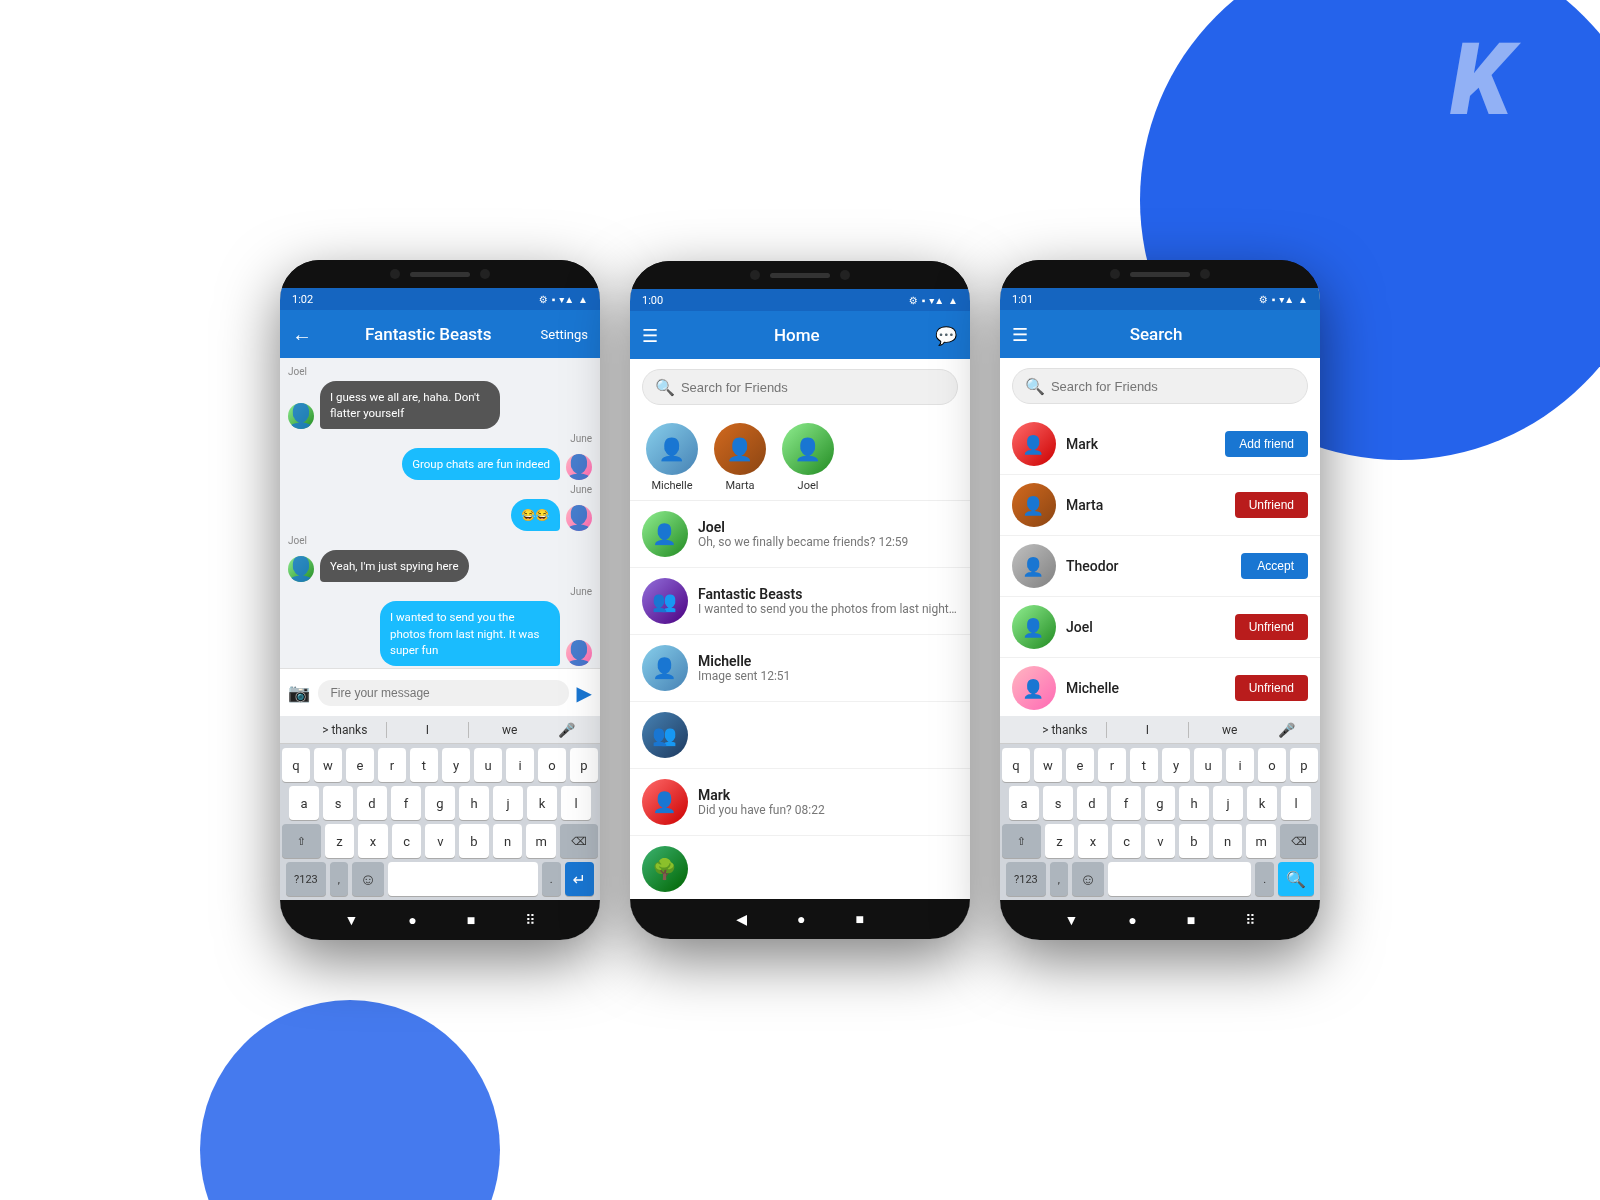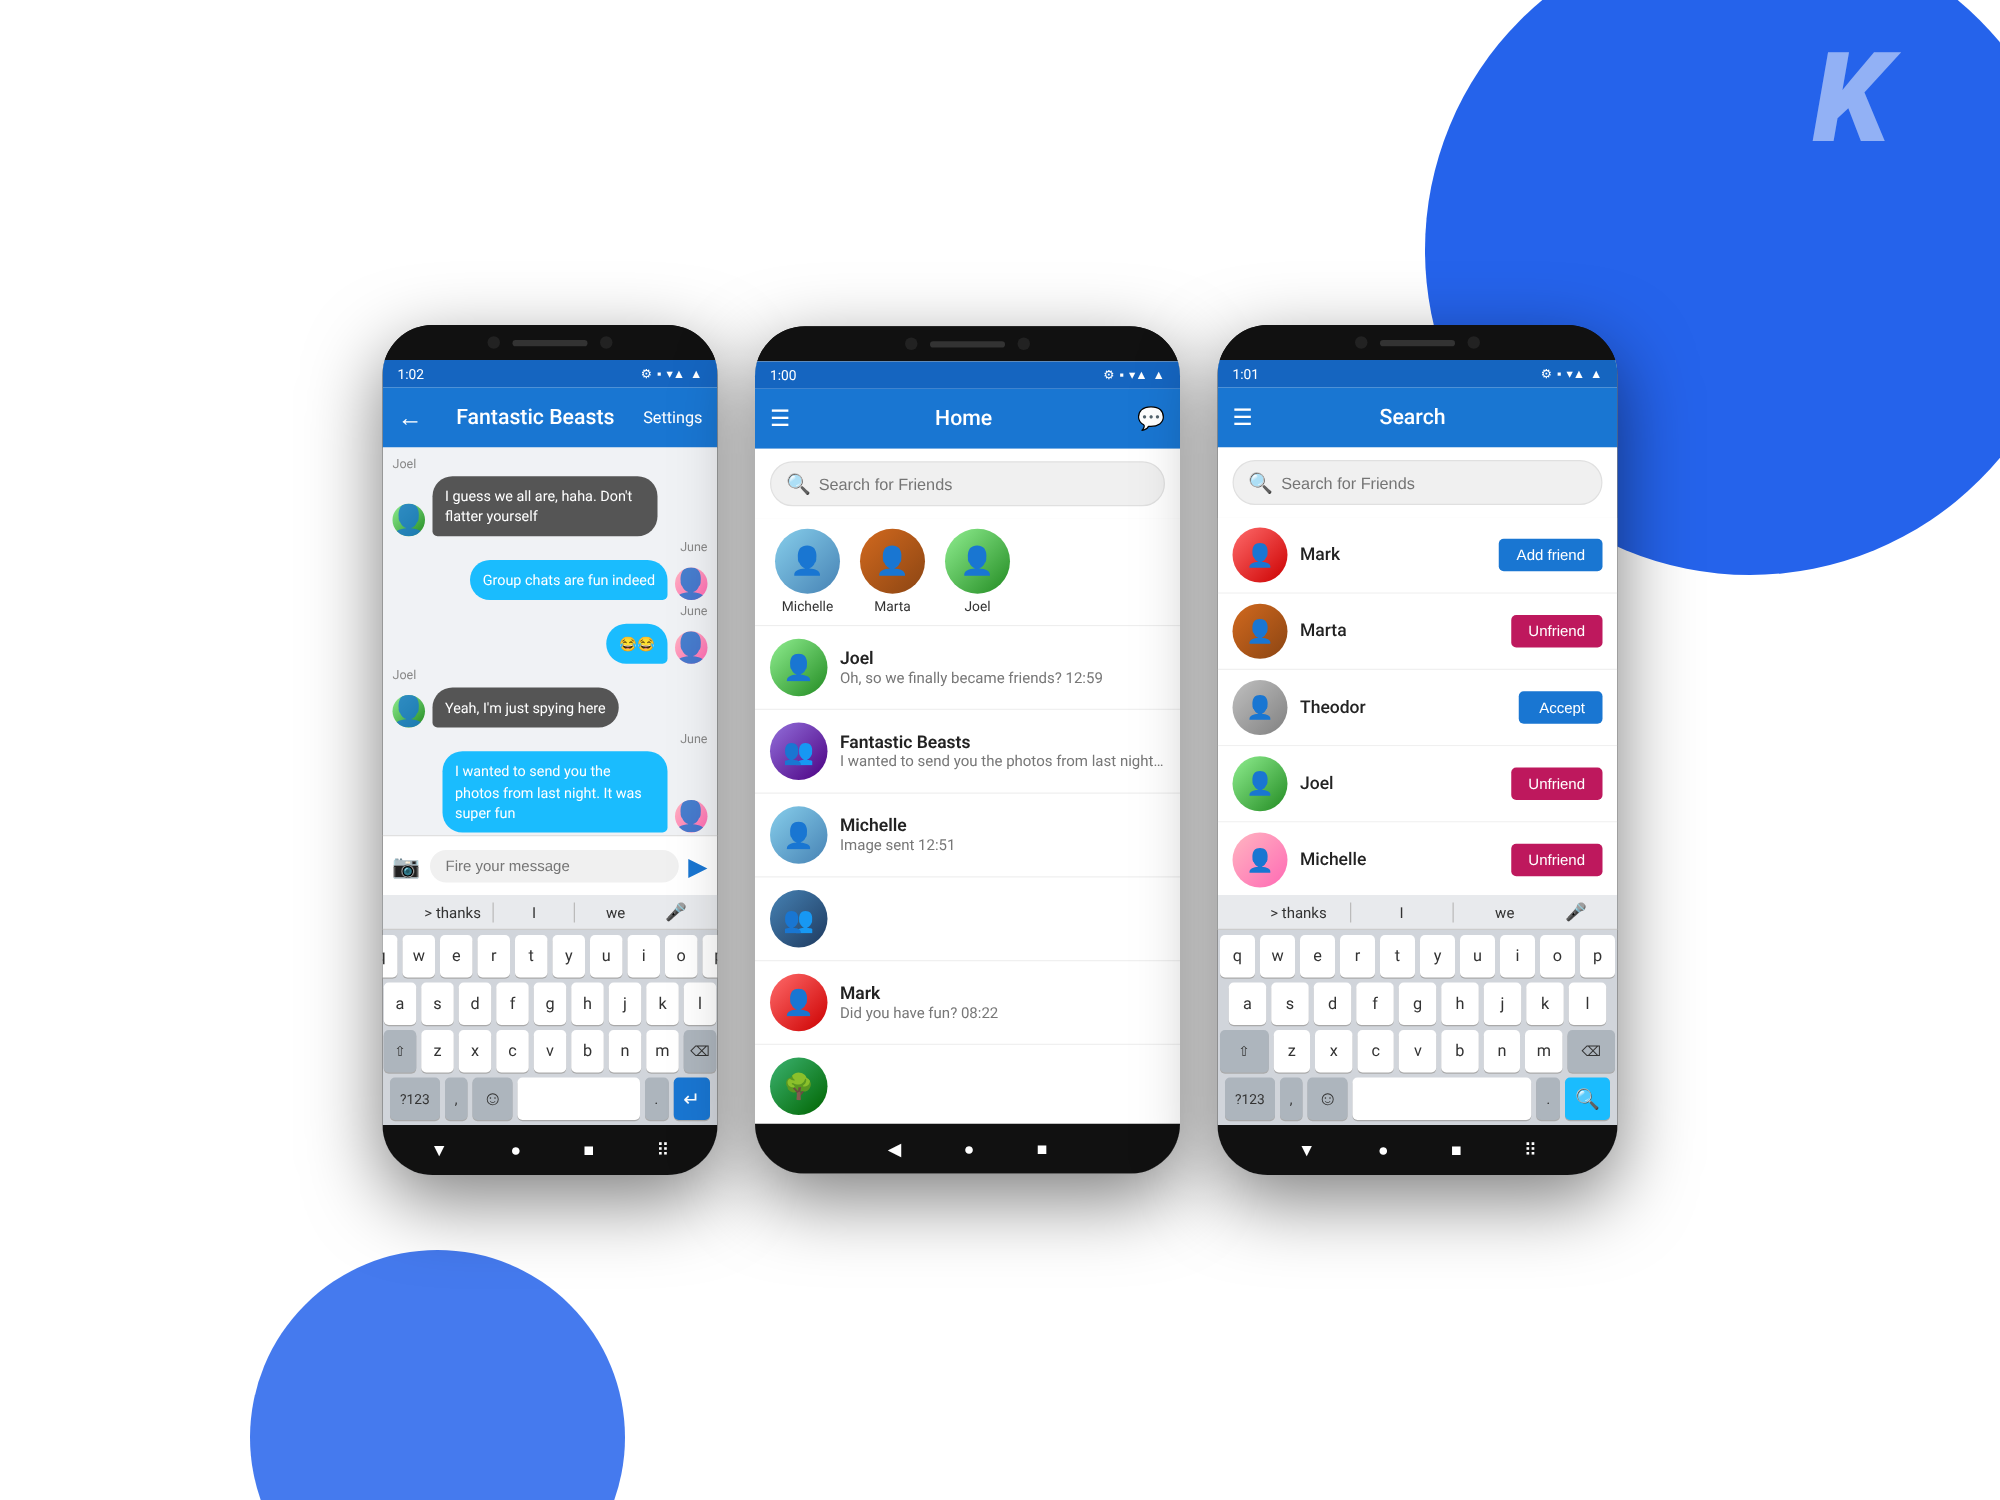--- a/index.html
+++ b/index.html
@@ -63,21 +63,21 @@
     
     .phone {
       background: #111;
       border-radius: 40px;
       position: relative;
       box-shadow: 0 20px 60px rgba(0,0,0,0.5);
       display: flex;
       flex-direction: column;
       overflow: hidden;
     }
-    .phone-left { width: 268px; height: 680px; }
+    .phone-left { width: 320px; height: 680px; }
     .phone-center { width: 340px; height: 678px; }
     .phone-right { width: 320px; height: 680px; }
 
     .phone-notch-area {
       background: #111;
       height: 28px;
       display: flex;
       align-items: center;
       justify-content: center;
       flex-shrink: 0;
@@ -397,21 +397,21 @@
       padding: 6px 14px;
       border-radius: 4px;
       font-size: 12px;
       font-weight: 500;
       color: white;
       cursor: pointer;
       border: none;
       text-align: center;
     }
     .btn-add { background: #1976D2; }
-    .btn-unfriend { background: #be185d; }
+    .btn-unfriend { background: #b91c1c; }
     .btn-accept { background: #1976D2; padding-left: 16px; }
   </style>
 </head>
 <body>
 
 <div class="bg-circle-blue"></div>
 <div class="bg-circle-blue-bottom"></div>
 <div class="bg-k-logo">K</div>
 
 <div class="phones-container">

